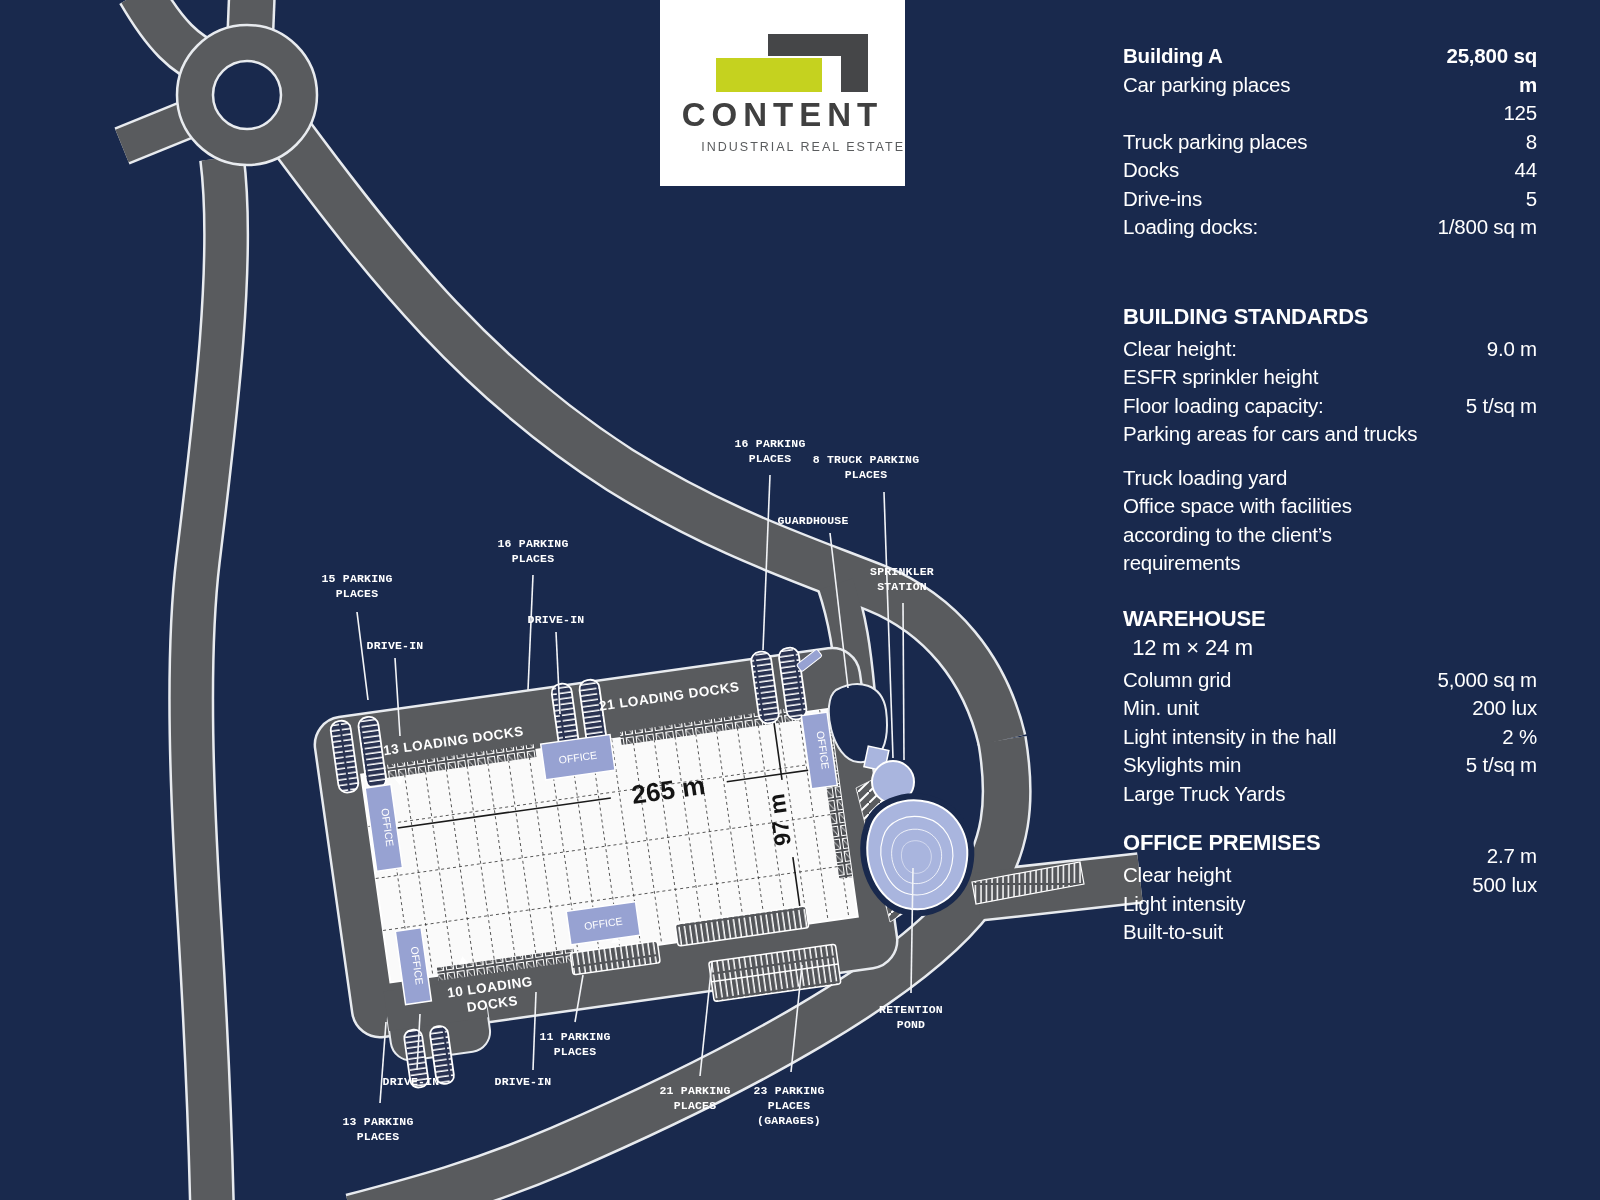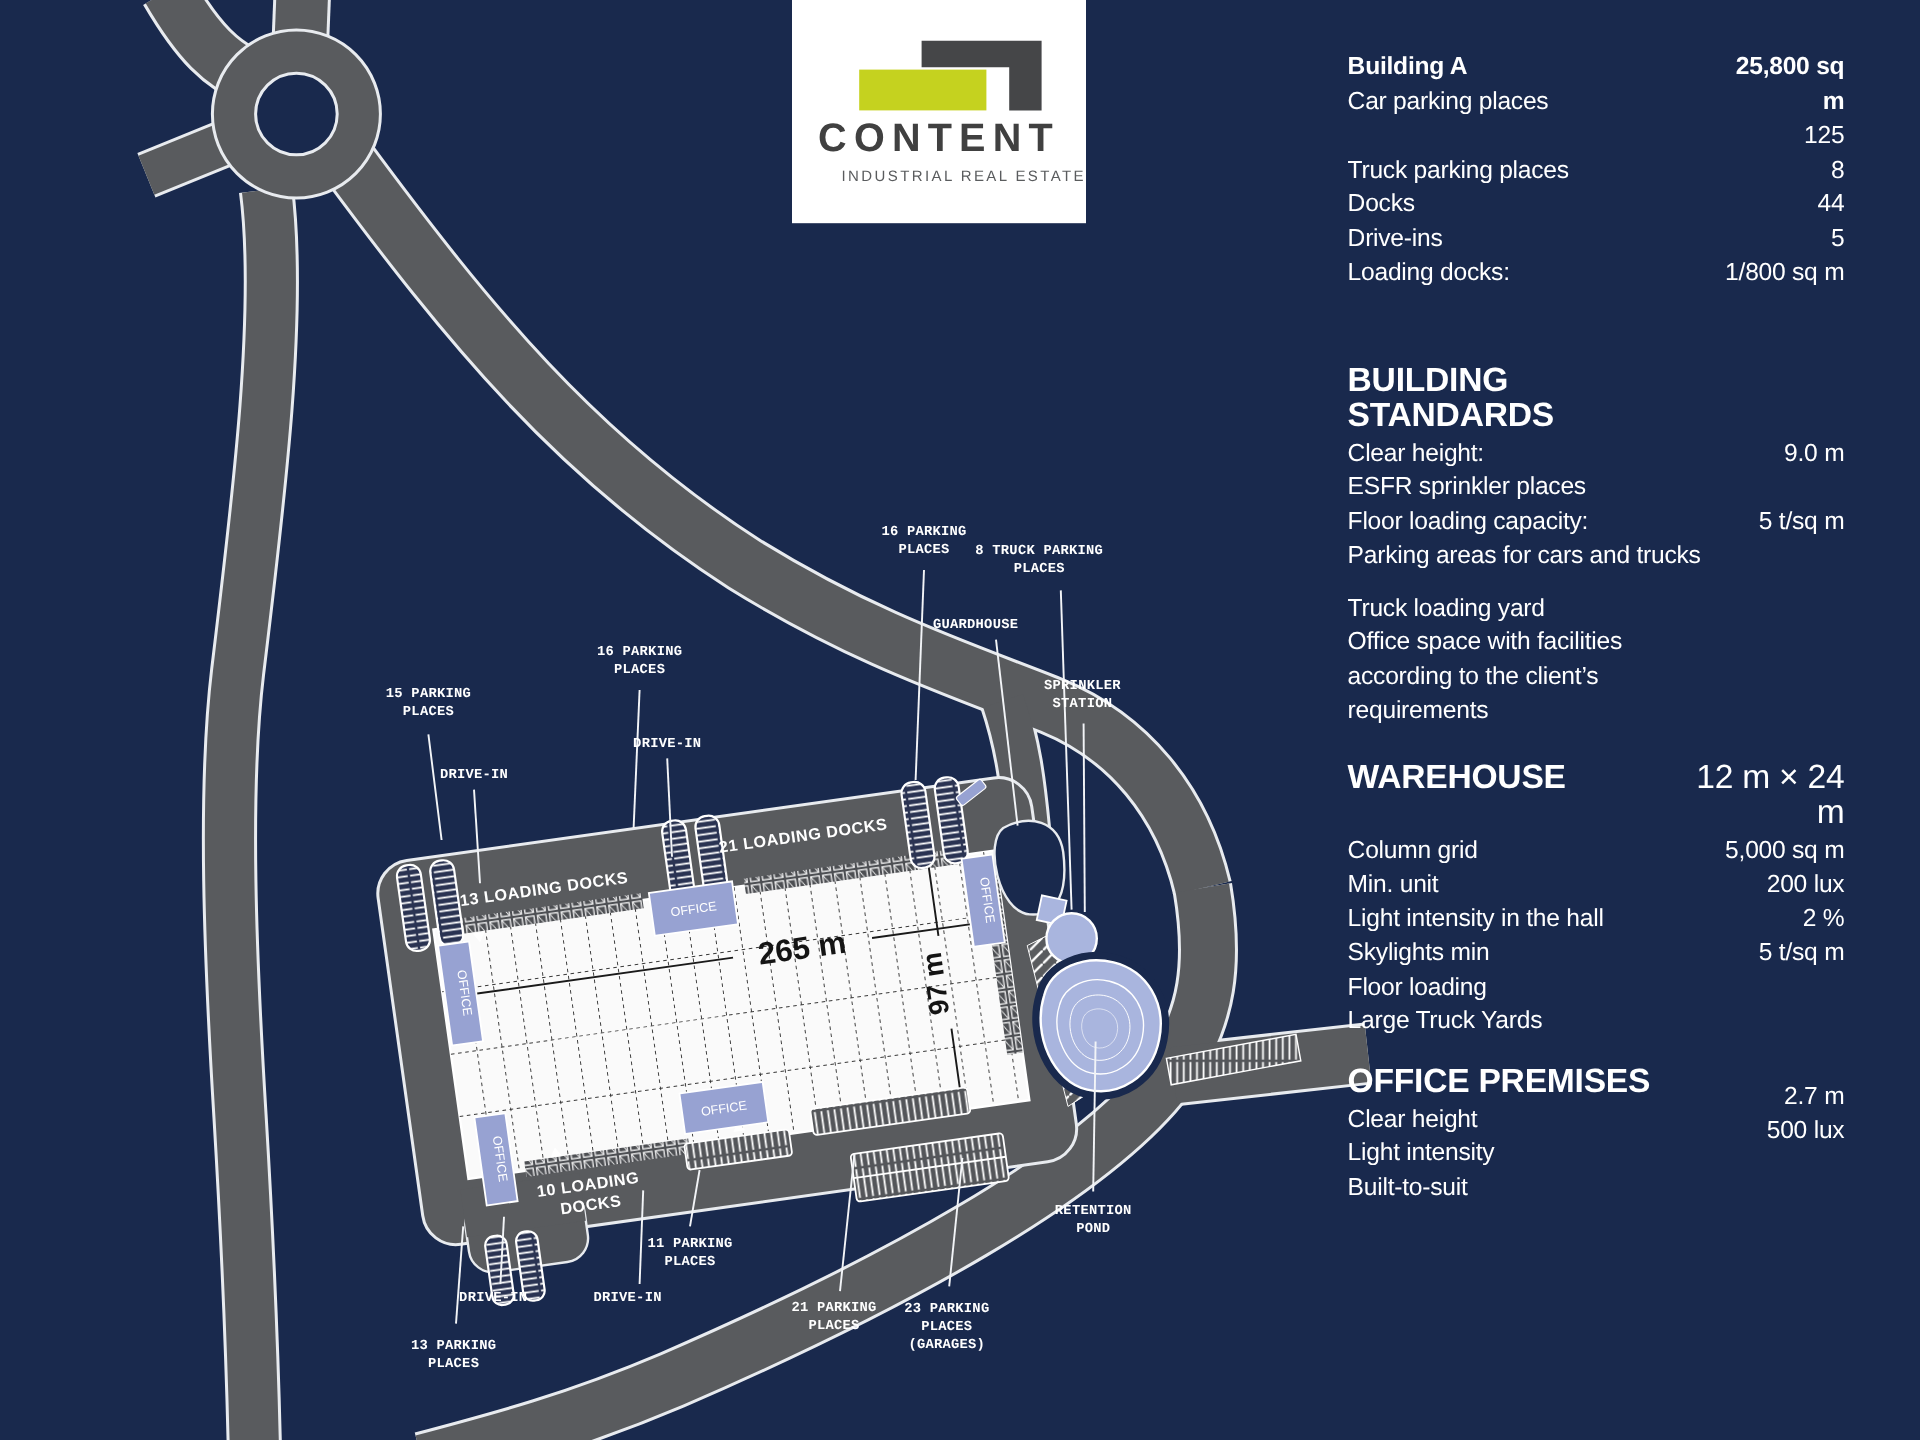--- a/index.html
+++ b/index.html
@@ -15,22 +15,22 @@
              font-size:33px;font-weight:bold;color:#404040;letter-spacing:6px;}
   .logo-tag{position:absolute;left:0;top:140px;width:100%;text-align:right;
             font-size:12.5px;color:#5a5c5e;letter-spacing:2px;}
 
   
   .panel{position:absolute;left:1113px;top:42px;width:424px;color:#fff;letter-spacing:-0.2px;}
   .sec{margin-bottom:0;margin-left:10px;}
   .sec-gap-lg{margin-bottom:60px;}
   .sec-gap-md{margin-bottom:26px;}
   .sec-gap-sm{margin-bottom:20px;}
-  .sec-head{display:flex;justify-content:space-between;font-size:28px;font-weight:bold;
-            line-height:29px;margin-bottom:4px;}
+  .sec-head{display:flex;justify-content:space-between;font-size:22px;font-weight:bold;
+            line-height:29px;margin-bottom:4px;flex-direction:column;}
   .sec-head .h-val{font-weight:normal;width:130px;text-align:right;}
   .row{display:flex;justify-content:space-between;align-items:flex-start;
        font-size:20.5px;line-height:28.5px;}
   .row .lbl{flex:1;}
   .row .val{width:108px;text-align:right;}
   .row.bold{font-weight:bold;}
   .row.pull-up{margin-top:-28.5px;}
   .row.spacer{height:15px;}
   .row.vshift .val{transform:translateY(-19px);}
 
@@ -297,21 +297,21 @@
       <div class="sec sec-gap-md">
         <div class="sec-head">
           <span class="h-lbl">BUILDING STANDARDS</span>
           <span class="h-val"></span>
         </div>
         <div class="row">
           <span class="lbl">Clear height:</span>
           <span class="val">9.0 m</span>
         </div>
         <div class="row">
-          <span class="lbl">ESFR sprinkler places</span>
+          <span class="lbl">ESFR sprinkler height</span>
           <span class="val"></span>
         </div>
         <div class="row">
           <span class="lbl">Floor loading capacity:</span>
           <span class="val">5 t/sq m</span>
         </div>
         <div class="row">
           <span class="lbl">Parking areas for cars and trucks</span>
           <span class="val"></span>
         </div>
@@ -343,24 +343,20 @@
         </div>
         <div class="row">
           <span class="lbl">Light intensity in the hall</span>
           <span class="val">2 %</span>
         </div>
         <div class="row">
           <span class="lbl">Skylights min</span>
           <span class="val">5 t/sq m</span>
         </div>
         <div class="row">
-          <span class="lbl">Floor loading</span>
-          <span class="val"></span>
-        </div>
-        <div class="row">
           <span class="lbl">Large Truck Yards</span>
           <span class="val"></span>
         </div>
       </div>
       <div class="sec sec-gap-sm">
         <div class="sec-head">
           <span class="h-lbl">OFFICE PREMISES</span>
           <span class="h-val"></span>
         </div>
         <div class="row vshift">

